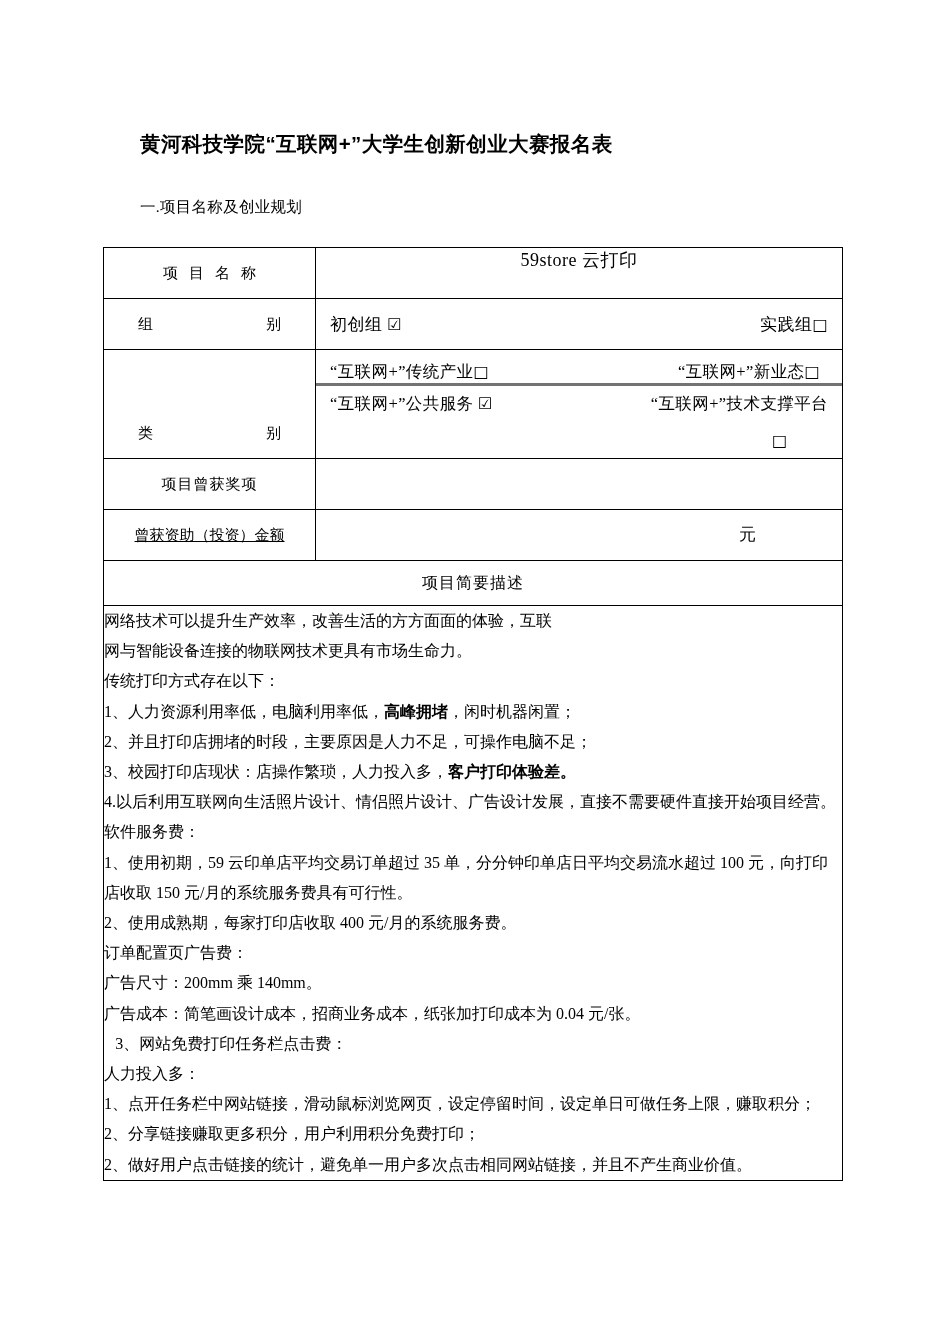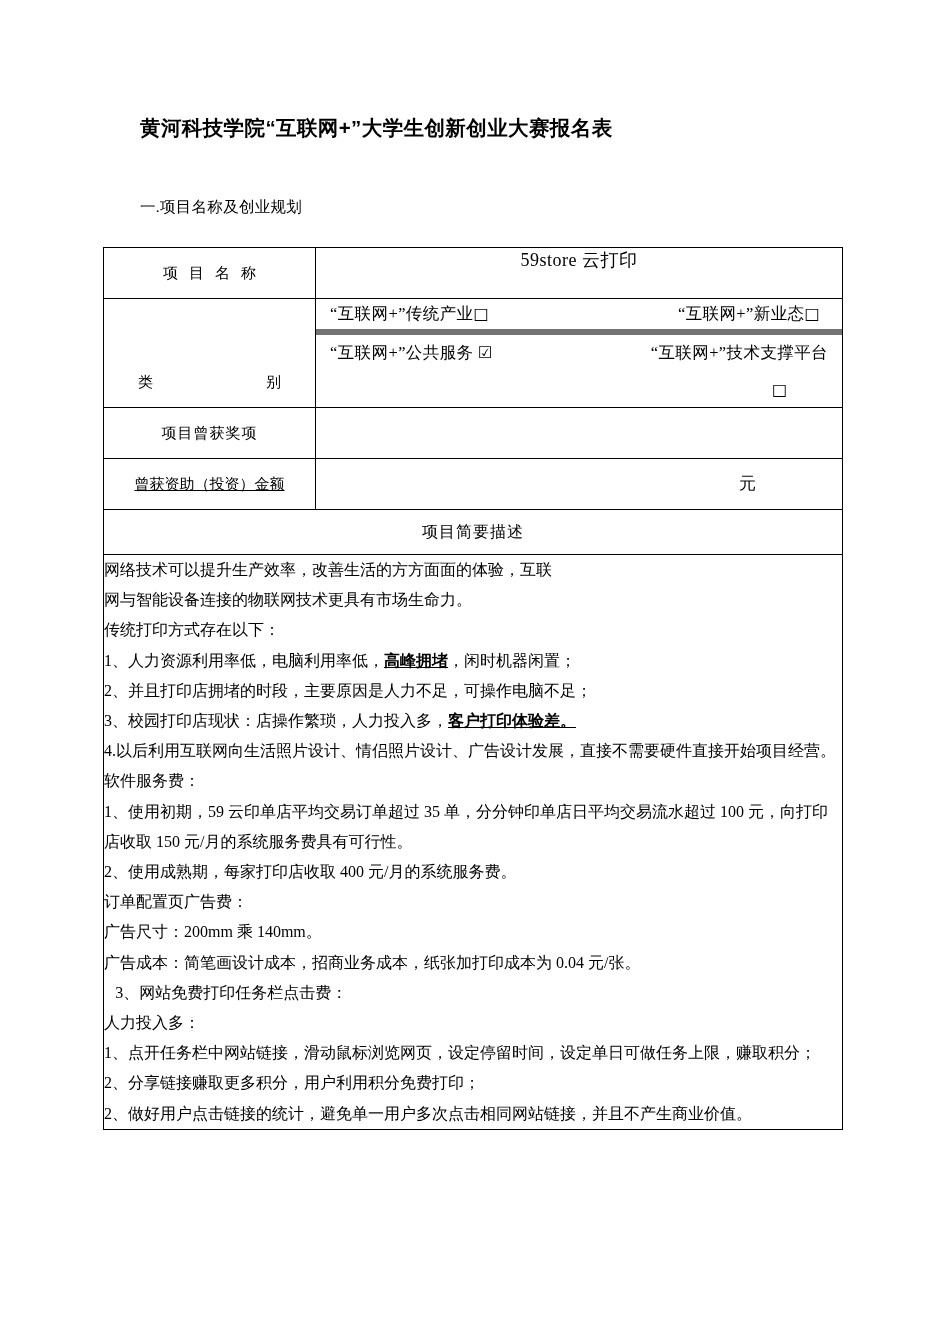--- a/index.html
+++ b/index.html
@@ -19,21 +19,21 @@
     position: absolute;
     left: 0; top: 0;
     width: 950px;
     height: 1344px;
   }
 
   
   .doc-title {
     position: absolute;
     left: 140px;
-    top: 115px;
+    top: 131px;
     width: 700px;
     font-family: "Liberation Sans", "DejaVu Sans", sans-serif;
     font-weight: bold;
     font-size: 20.5px;
     letter-spacing: 0.4px;
     line-height: 1.3;
     white-space: nowrap;
   }
   .doc-subtitle {
     position: absolute;
@@ -111,21 +111,21 @@
   .cat-sub {
     display: flex;
     justify-content: space-between;
     align-items: center;
     padding: 0 14px;
     box-sizing: border-box;
     font-size: 16.5px;
     letter-spacing: 0.4px;
     height: 36px;
   }
-  .cat-sub.first { border-bottom: 6px solid #737373; }
+  .cat-sub.first { border-bottom: 3px solid #737373; align-items: flex-end; }
   .cat-wrapbox {
     padding-left: 14px;
     box-sizing: border-box;
     font-size: 16.5px;
     height: 36px;
     display: flex;
     align-items: center;
   }
   .cat-wrapbox .boxpos { margin-left: 442px; }
 
@@ -146,21 +146,21 @@
     line-height: 30.2px;
     letter-spacing: 0px;
   }
   .body-cell p {
     margin: 0;
     text-indent: 0;
   }
   .p-ind1 { text-indent: 1.4em; }
   .p-ind2 { text-indent: 2.0em; }
   .p-ind0 { text-indent: 0; }
-  .b { font-weight: bold; text-decoration: underline; }
+  .b { font-weight: bold; }
 
   .chk { font-family: "DejaVu Sans", sans-serif; font-size: 16px; }
 </style>
 </head>
 <body>
 
 <div class="page">
 
   <div class="doc-title">黄河科技学院“互联网+”大学生创新创业大赛报名表</div>
   <div class="doc-subtitle">一.项目名称及创业规划</div>
@@ -174,20 +174,36 @@
 
       <tr>
         <td class="row-h-50">
           <div class="lbl spread-4">项目名称</div>
         </td>
         <td class="row-h-50">
           <div class="val val-center">59store 云打印</div>
         </td>
       </tr>
 
+      <tr>
+        <td class="row-h-50">
+          <div class="lbl spread-wide">组别</div>
+        </td>
+        <td class="row-h-50">
+          <div class="split-row">
+            <span>
+              <span>初创组</span>
+              <span class="chk">☑</span>
+            </span>
+            <span>
+              <span>实践组</span><span class="chk">□</span>
+            </span>
+          </div>
+        </td>
+      </tr>
 
       <tr>
         <td class="row-h-72">
           <div class="lbl spread-wide" style="line-height:108px;">类别</div>
         </td>
         <td class="cat-cell row-h-72">
           <div class="cat-sub first">
             <span>
               <span>“互联网+”传统产业</span><span class="chk">□</span>
             </span>

